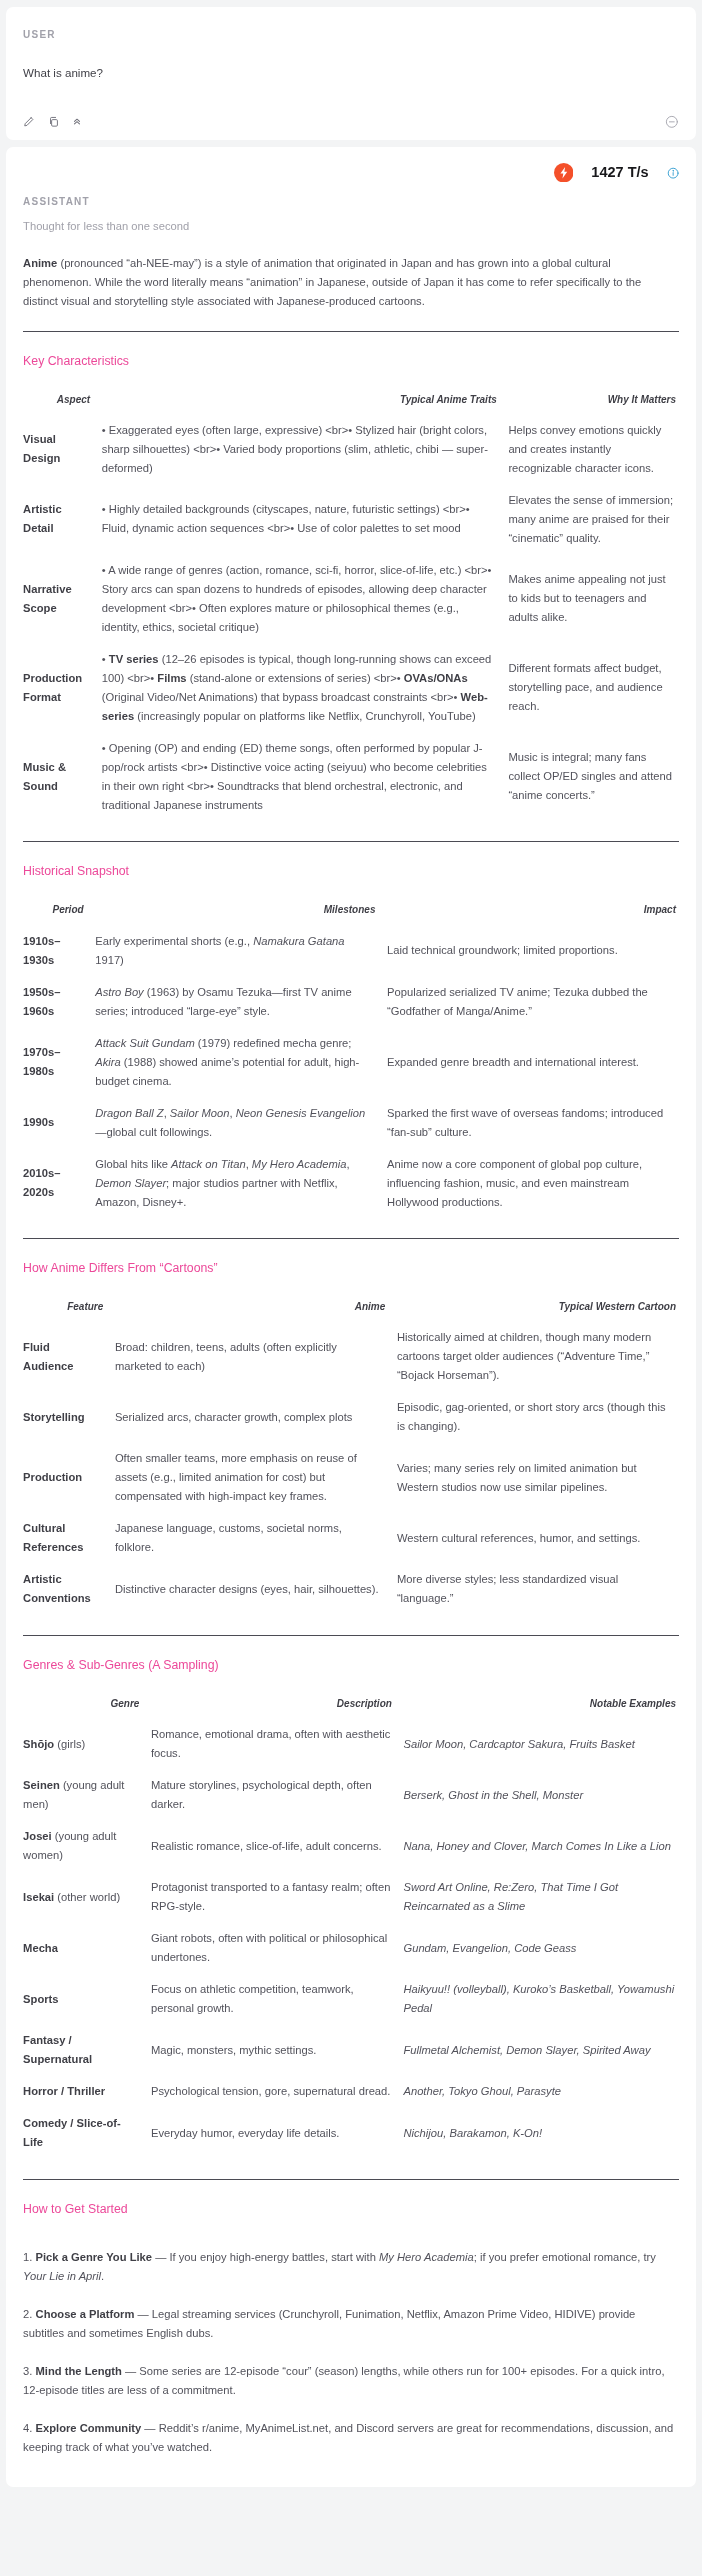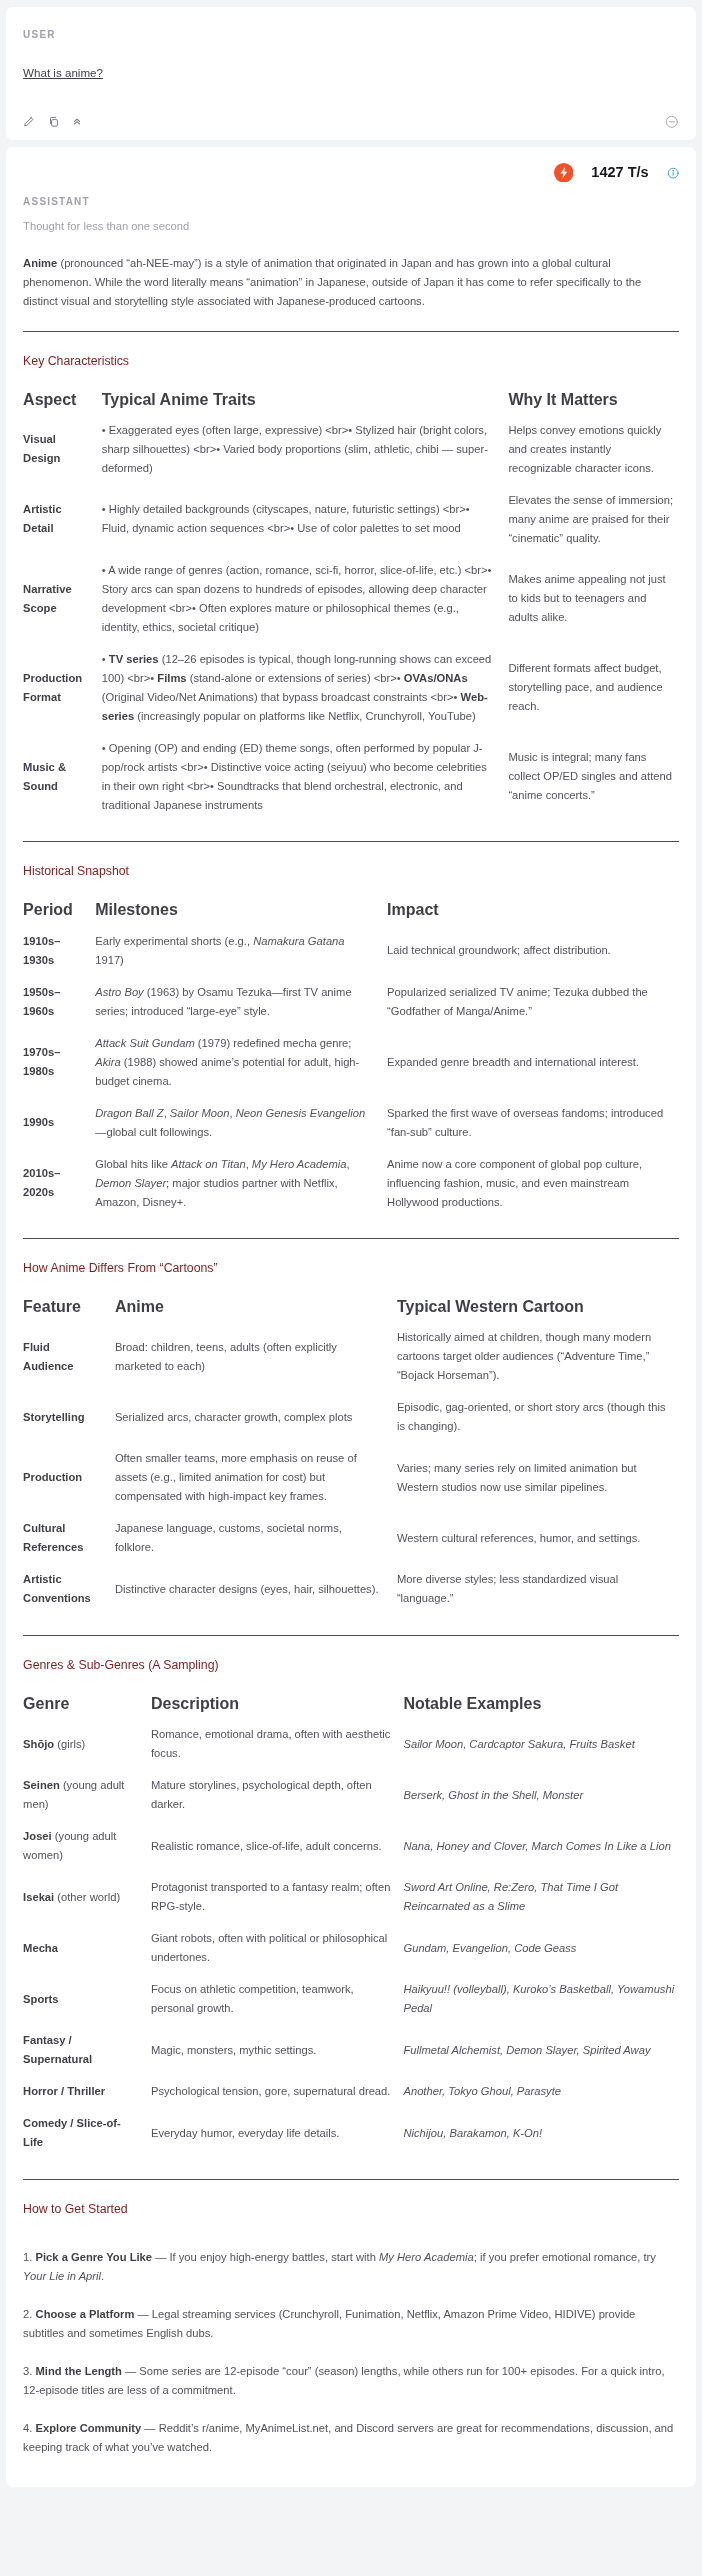--- a/index.html
+++ b/index.html
@@ -22,21 +22,20 @@
     font-size:10px;
     font-weight:700;
     letter-spacing:1.2px;
     color:#a1a1aa;
     margin:2.9px 0 0 0;
   }
   .user-message{
     font-size:11.6px;
     color:#3f3f46;
     margin-top:19px;
-    text-decoration:underline;
   }
   .actions-row{
     display:flex;
     align-items:center;
     gap:13px;
     margin-top:33px;
     color:#71717a;
   }
   .actions-row .icon-btn{
     background:none;border:0;padding:0;margin:0;cursor:pointer;
@@ -66,35 +65,36 @@
   .md p.intro, .md p.para{margin:0 0 19px 0;}
   strong{color:#3f3f46;font-weight:700;}
   hr.sep{
     border:0;
     border-top:0.7px solid #4b4b54;
     margin:20px 0 20px 0;
   }
   h2.section{
     font-size:12.3px;
     font-weight:400;
-    color:#7f1d1d;
+    color:#ec4899;
     margin:0 0 19px 0;
   }
   table.t{
     width:100%;
     border-collapse:collapse;
     table-layout:fixed;
     margin:0 0 2.9px 0;
   }
   table.t th{
     font-weight:700;
     color:#3f3f46;
-    text-align:left;
+    text-align:right;
     padding:0 11.6px 5.8px 0;
-    font-size:16px;
+    font-size:10px;
+    font-style:italic;
   }
   table.t td{
     padding:6.5px 13px 6.5px 0;
     vertical-align:middle;
   }
   table.t th:last-child, table.t td:last-child{padding-right:2.9px;}
   .t-key   col.c1{width:12%}   .t-key col.c2{width:62%}   .t-key col.c3{width:26%}
   .t-hist  col.c1{width:11%}   .t-hist col.c2{width:44.5%} .t-hist col.c3{width:44.5%}
   .t-diff  col.c1{width:14%}   .t-diff col.c2{width:43%}  .t-diff col.c3{width:43%}
   .t-genre col.c1{width:19.5%} .t-genre col.c2{width:38.5%} .t-genre col.c3{width:42%}
@@ -232,21 +232,21 @@
           <th>Period</th>
           <th>Milestones</th>
           <th>Impact</th>
         </tr>
       </thead>
       <tbody>
 
           <tr>
             <td><strong>1910s–1930s</strong></td>
             <td>Early experimental shorts (e.g., <em>Namakura Gatana</em> 1917)</td>
-            <td>Laid technical groundwork; affect distribution.</td>
+            <td>Laid technical groundwork; limited proportions.</td>
           </tr>
 
           <tr>
             <td><strong>1950s–1960s</strong></td>
             <td><em>Astro Boy</em> (1963) by Osamu Tezuka—first TV anime series; introduced “large-eye” style.</td>
             <td>Popularized serialized TV anime; Tezuka dubbed the “Godfather of Manga/Anime.”</td>
           </tr>
 
           <tr>
             <td><strong>1970s–1980s</strong></td>

